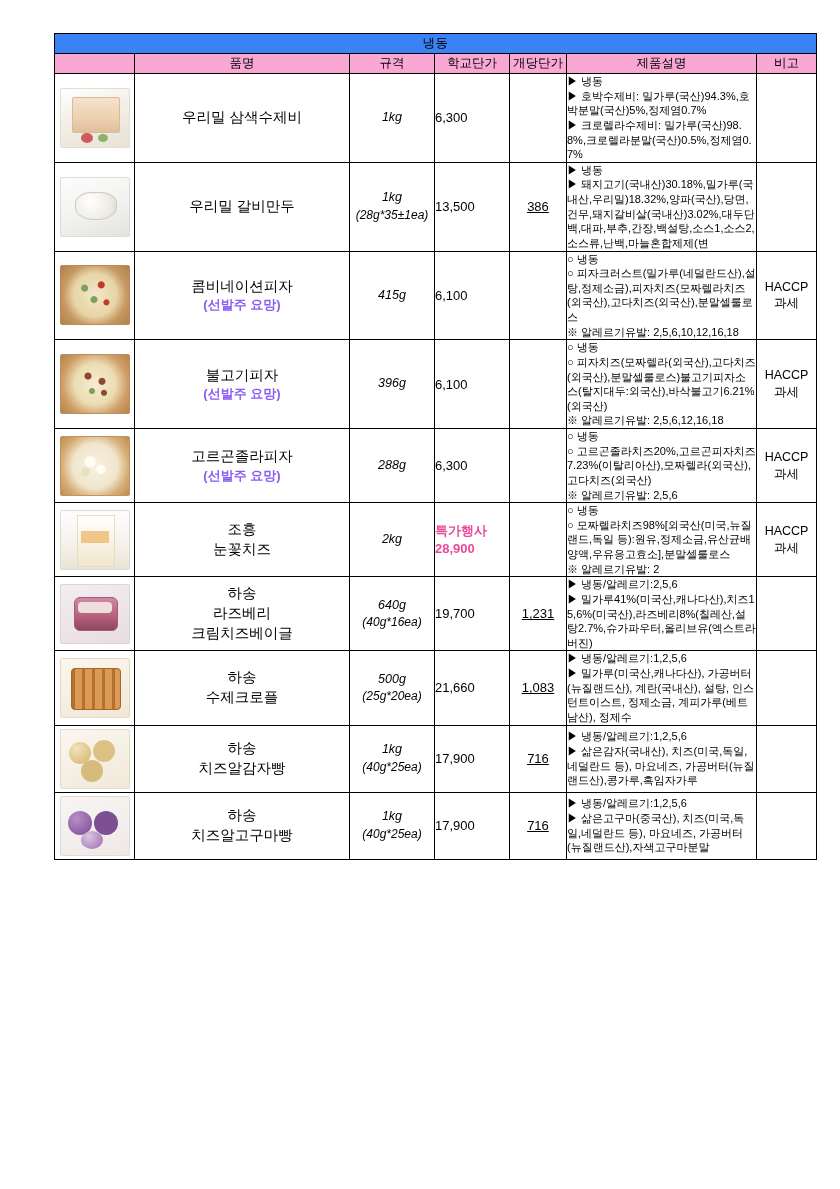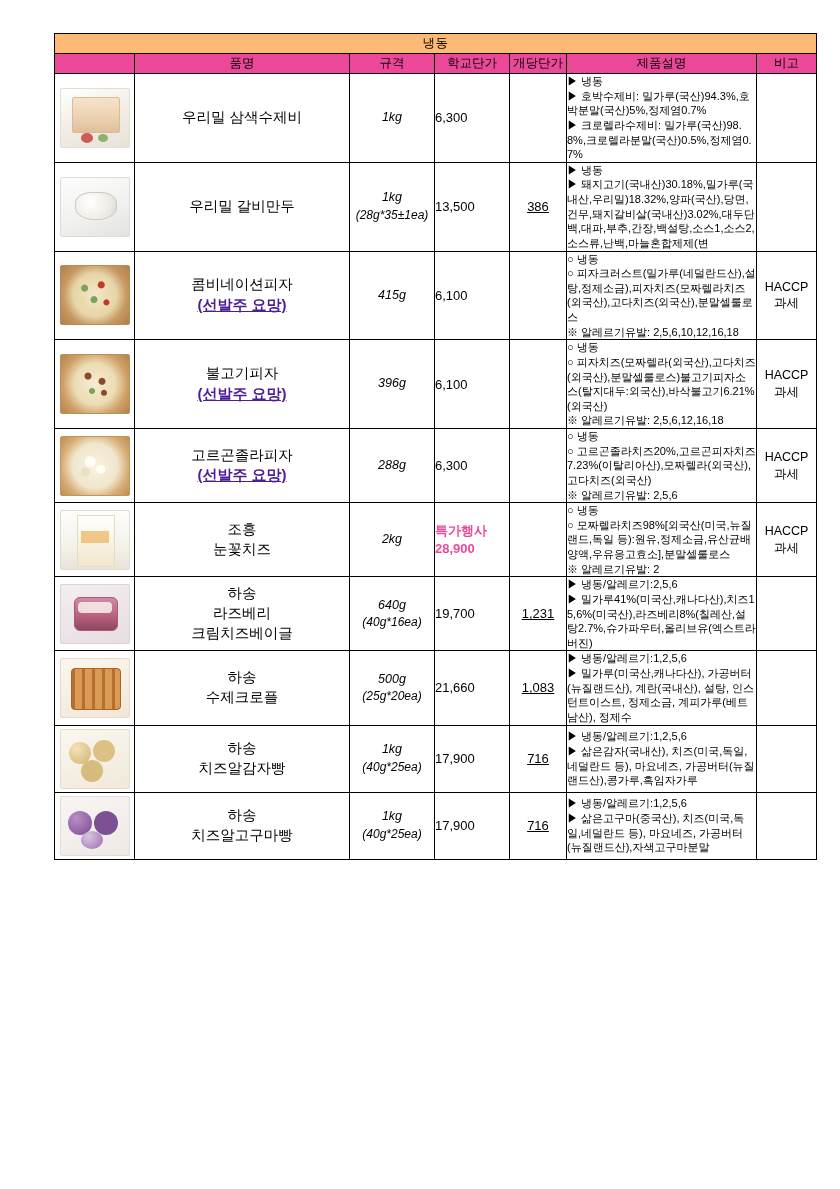--- a/index.html
+++ b/index.html
@@ -26,28 +26,28 @@
     width: 762px;
     border: 1.5px solid #000;
   }
   table.price-table td, table.price-table th {
     border: 1px solid #000;
     padding: 0;
     vertical-align: middle;
     font-weight: normal;
   }
   .cat-head {
-    background: #fdba74;
+    background: #3b82f6;
     text-align: center;
     font-size: 12.5px;
     height: 19px;
     letter-spacing: .5px;
   }
   .col-head {
-    background: #ec4899;
+    background: #f9a8d4;
     text-align: center;
     font-size: 12.5px;
     height: 19px;
     font-weight: normal;
   }
   
   .c-img   { width: 80px; }
   .c-name  { width: 215px; }
   .c-spec  { width: 85px; }
   .c-unit  { width: 75px; }
@@ -62,24 +62,23 @@
   }
   .cell-name {
     text-align: center;
     font-size: 14.5px;
     font-weight: bold;
     line-height: 1.35;
     padding: 3px 2px;
   }
   .name-sub {
     display: block;
-    color: #4c1d95;
-    font-size: 15px;
+    color: #8b5cf6;
+    font-size: 13px;
     font-weight: bold;
-    text-decoration: underline;
   }
   .cell-spec {
     text-align: center;
     font-size: 12.5px;
     line-height: 1.4;
     font-style: italic;
   }
   .spec-sub { display:block; font-size: 12px; }
   .cell-unit {
     font-size: 13px;

